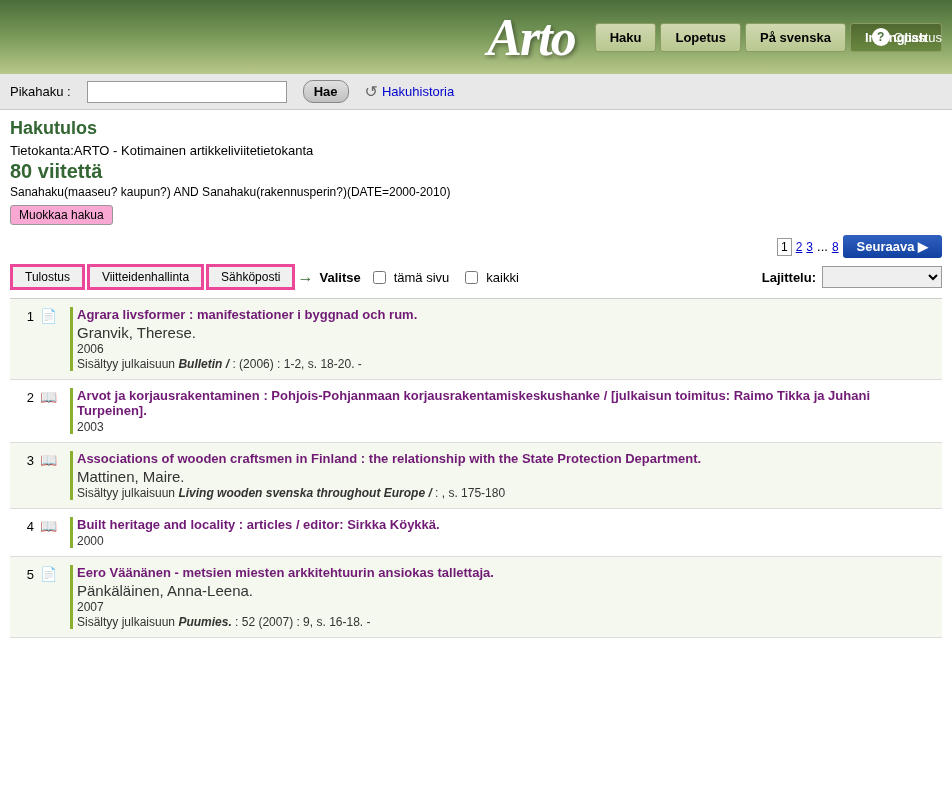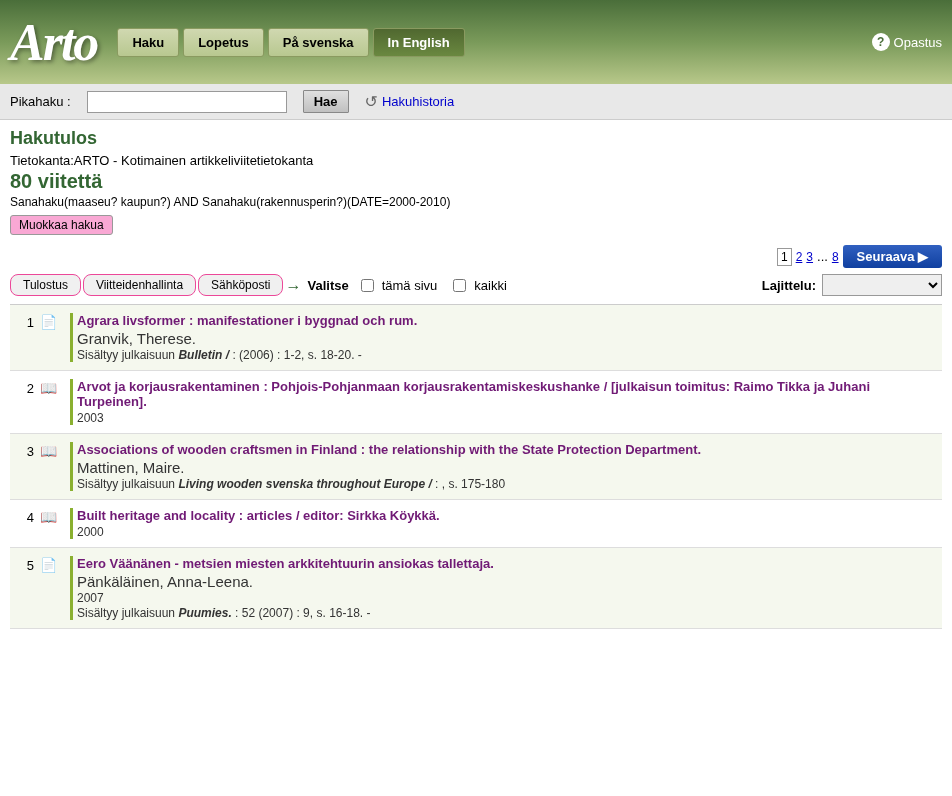--- a/index.html
+++ b/index.html
@@ -1,25 +1,26 @@
 <!DOCTYPE html>
 <html><head>
   <meta charset="utf-8">
   <style>
     * { margin: 0; padding: 0; box-sizing: border-box; }
     body { font-family: Arial, sans-serif; font-size: 13px; background: #fff; color: #000; }
 
     
     #header {
       background: linear-gradient(to bottom, #4a6e3a 0%, #7a9a5a 50%, #b8c88a 100%);
-      height: 84px;
+      height: 74px;
       display: flex;
       align-items: center;
       padding: 0 10px;
       position: relative;
+      justify-content: flex-end;
     }
     #logo {
       font-family: Georgia, serif;
       font-size: 52px;
       color: #fff;
       font-style: italic;
       font-weight: bold;
       text-shadow: 2px 2px 4px rgba(0,0,0,0.4);
       margin-right: 20px;
       letter-spacing: -2px;
@@ -84,21 +85,21 @@
       width: 200px;
       height: 22px;
       border: 1px solid #999;
       padding: 2px 4px;
       font-size: 13px;
     }
     #hae-btn {
       padding: 3px 10px;
       background: linear-gradient(to bottom, #e0e0e0, #c0c0c0);
       border: 1px solid #888;
-      border-radius: 1px;
+      border-radius: 10px;
       cursor: pointer;
       font-size: 13px;
       font-weight: bold;
     }
     #hakuhistoria {
       display: flex;
       align-items: center;
       gap: 4px;
       color: #00c;
       cursor: pointer;
@@ -178,22 +179,22 @@
 
     
     #toolbar {
       display: flex;
       align-items: center;
       gap: 0;
       margin-bottom: 8px;
     }
     .toolbar-tab {
       padding: 3px 12px;
-      border: 1px solid #ec4899;
-      border-radius: 8px;
+      border: 3px solid #ec4899;
+      border-radius: 0;
       background: #f0f0f0;
       cursor: pointer;
       font-size: 12px;
       margin-right: 2px;
     }
     .toolbar-arrow {
       color: #336633;
       font-size: 16px;
       font-weight: bold;
       margin-right: 6px;
@@ -364,20 +365,21 @@
   </div>
 
   
   <div id="results-list">
   <div class="result-item">
     <div class="result-num">1</div>
     <div class="result-icon" style="font-size:14px;">📄</div>
     <div class="result-content result-left-border">
       <a class="result-title">Agrara livsformer : manifestationer i byggnad och rum.</a>
       <div class="result-author">Granvik, Therese.</div>
+      <div class="result-year">2006</div>
       <div class="result-contains">
       Sisältyy julkaisuun <span class="bold-italic">Bulletin /</span> : (2006) : 1-2, s. 18-20. -
     </div>
     </div>
   </div>
       <div class="result-item">
     <div class="result-num">2</div>
     <div class="result-icon" style="font-size:14px;">📖</div>
     <div class="result-content result-left-border">
       <a class="result-title">Arvot ja korjausrakentaminen : Pohjois-Pohjanmaan korjausrakentamiskeskushanke / [julkaisun toimitus: Raimo Tikka ja Juhani Turpeinen].</a>

